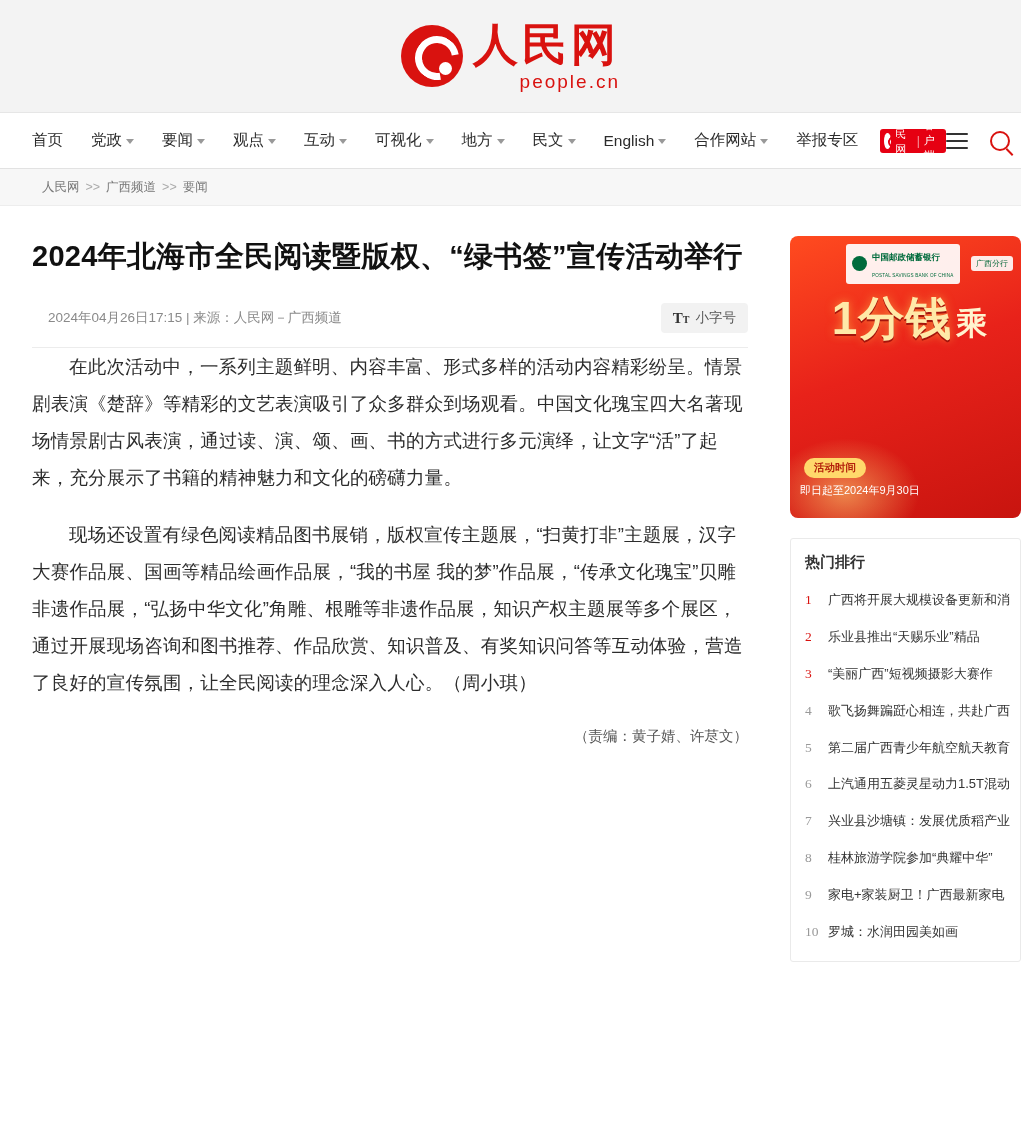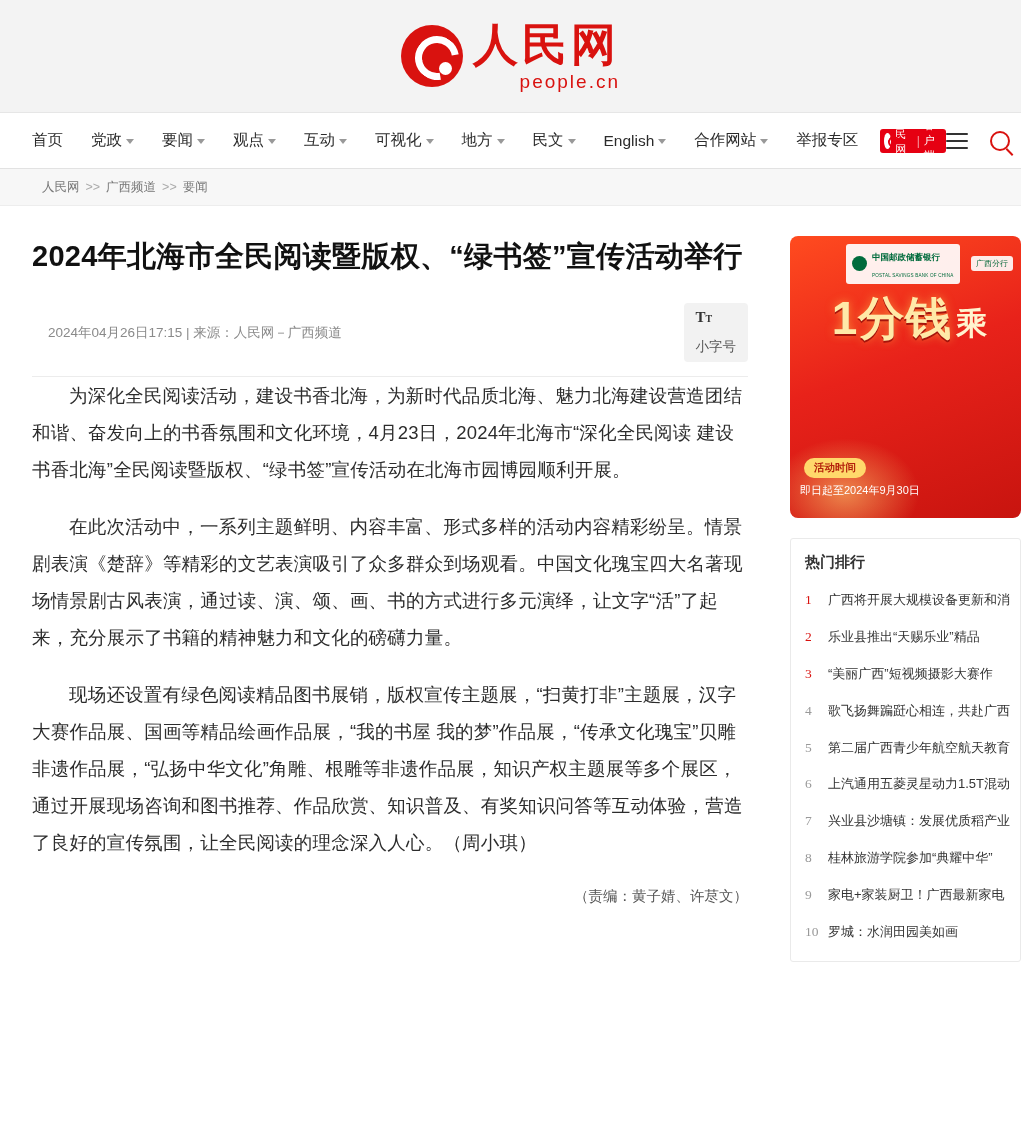--- a/index.html
+++ b/index.html
@@ -199,29 +199,28 @@
     border-bottom: 1px solid #ececec;
     padding-bottom: 14px;
   }
   .meta {
     font-size: 13.5px;
     color: #8a8a8a;
     margin-left: 16px;
   }
   .fontsize-btn {
     display: flex;
-    align-items: flex-start;
-    gap: 12px;
+    align-items: flex-end;
+    gap: 6px;
     background: #f2f2f2;
     border-radius: 4px;
     padding: 6px 12px;
     font-size: 13.5px;
     color: #555;
     cursor: pointer;
-    flex-direction: column;
   }
   .fontsize-btn .tt {
     font-family: "Liberation Serif", serif;
     font-weight: bold;
     font-size: 15px;
     color: #333;
   }
   .fontsize-btn .tt small { font-size: 10px; }
 
   .body-text p {
@@ -442,21 +441,20 @@
 
     <div class="meta-row">
       <div class="meta">2024年04月26日17:15 | 来源：人民网－广西频道</div>
       <div class="fontsize-btn">
         <span class="tt">T<small>T</small></span>
         <span>小字号</span>
       </div>
     </div>
 
     <div class="body-text">
-      <p>为深化全民阅读活动，建设书香北海，为新时代品质北海、魅力北海建设营造团结和谐、奋发向上的书香氛围和文化环境，4月23日，2024年北海市“深化全民阅读 建设书香北海”全民阅读暨版权、“绿书签”宣传活动在北海市园博园顺利开展。</p>
       <p>在此次活动中，一系列主题鲜明、内容丰富、形式多样的活动内容精彩纷呈。情景剧表演《楚辞》等精彩的文艺表演吸引了众多群众到场观看。中国文化瑰宝四大名著现场情景剧古风表演，通过读、演、颂、画、书的方式进行多元演绎，让文字“活”了起来，充分展示了书籍的精神魅力和文化的磅礴力量。</p>
       <p>现场还设置有绿色阅读精品图书展销，版权宣传主题展，“扫黄打非”主题展，汉字大赛作品展、国画等精品绘画作品展，“我的书屋 我的梦”作品展，“传承文化瑰宝”贝雕非遗作品展，“弘扬中华文化”角雕、根雕等非遗作品展，知识产权主题展等多个展区，通过开展现场咨询和图书推荐、作品欣赏、知识普及、有奖知识问答等互动体验，营造了良好的宣传氛围，让全民阅读的理念深入人心。（周小琪）</p>
     </div>
 
     <div class="editor">（责编：黄子婧、许荩文）</div>
 
   </div>
 
   <div class="aside">
 

